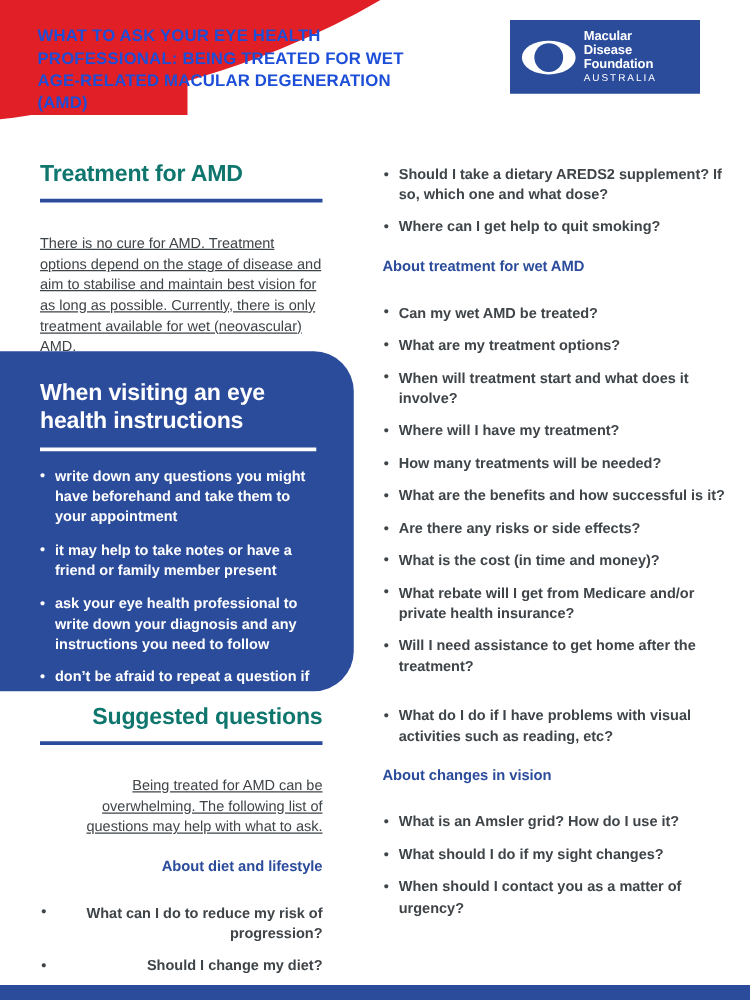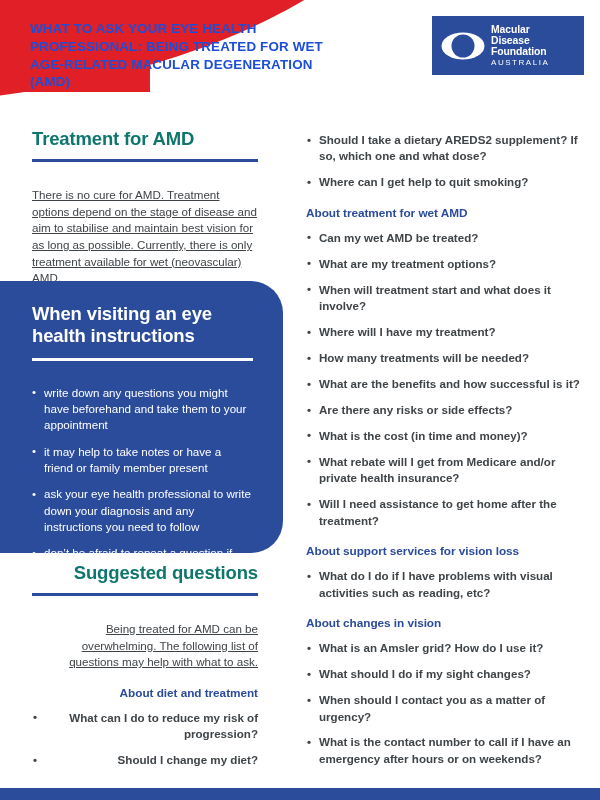--- a/index.html
+++ b/index.html
@@ -56,21 +56,21 @@
     font-size: 13.4px;
     line-height: 1.33;
     letter-spacing: 0.15px;
     text-transform: uppercase;
     z-index: 4;
   }
 
   
   #logo {
     position: absolute;
-    left: 432px;
+    left: 408px;
     top: 16px;
     width: 152px;
     height: 59px;
     background: #2B4B9B;
     z-index: 5;
     display: flex;
     align-items: center;
   }
   .logo-eye {
     margin-left: 9px;
@@ -148,21 +148,22 @@
     height: 272px;
     background: #2B4B9B;
     border-radius: 0 32px 32px 0;
     padding: 22px 30px 0 32px;
   }
   #blue-box h2.sec-title { color: #ffffff; }
   #blue-box .rule { margin-top: 11px; height: 3px; }
 
   ul.bullets {
     list-style: none;
-    margin-top: 24px;
+    margin-top: 13px;
+    font-weight: bold;
   }
   ul.bullets li {
     position: relative;
     padding-left: 12px;
     font-size: 11.6px;
     line-height: 1.41;
     margin-bottom: 9px;
     color: #3F4448;
   }
   ul.bullets li::before {
@@ -188,21 +189,21 @@
     font-size: 11.8px;
     font-weight: bold;
     margin-top: 15px;
     margin-bottom: 3px;
     letter-spacing: -0.05px;
   }
   #col-right h3.sub-title:first-child { margin-top: 0; }
 
   ul.q-list {
     list-style: none;
-    margin-top: 10px;
+    margin-top: 23px;
   }
   ul.q-list li {
     position: relative;
     padding-left: 13px;
     font-size: 11.6px;
     line-height: 1.42;
     margin-bottom: 9.5px;
     color: #3F4448;
     font-weight: bold;
   }
@@ -265,21 +266,21 @@
       <li>don’t be afraid to repeat a question if you don’t fully understand the answer.</li>
     </ul>
   </div>
 
   <div id="suggested">
     <div class="section">
       <h2 class="sec-title">Suggested questions</h2>
       <div class="rule"></div>
       <p class="body-text">Being treated for AMD can be overwhelming. The following list of questions may help with what to ask.</p>
 
-      <h3 class="sub-title">About diet and treatment</h3>
+      <h3 class="sub-title">About diet and lifestyle</h3>
       <ul class="q-list">
         <li>What can I do to reduce my risk of progression?</li>
         <li>Should I change my diet?</li>
       </ul>
     </div>
   </div>
 
   <div id="col-right">
 
     <ul class="q-list" style="margin-top:0">
@@ -294,29 +295,27 @@
       <li>When will treatment start and what does it involve?</li>
       <li>Where will I have my treatment?</li>
       <li>How many treatments will be needed?</li>
       <li>What are the benefits and how successful is it?</li>
       <li>Are there any risks or side effects?</li>
       <li>What is the cost (in time and money)?</li>
       <li>What rebate will I get from Medicare and/or private health insurance?</li>
       <li>Will I need assistance to get home after the treatment?</li>
     </ul>
 
-    <h3 class="sub-title">About support services for vision loss</h3>
     <ul class="q-list">
       <li>What do I do if I have problems with visual activities such as reading, etc?</li>
     </ul>
 
     <h3 class="sub-title">About changes in vision</h3>
     <ul class="q-list">
       <li>What is an Amsler grid? How do I use it?</li>
       <li>What should I do if my sight changes?</li>
       <li>When should I contact you as a matter of urgency?</li>
-      <li>What is the contact number to call if I have an emergency after hours or on weekends?</li>
     </ul>
   </div>
 
   <div id="bottom-bar"></div>
 
 </div>
 
 </body></html>

